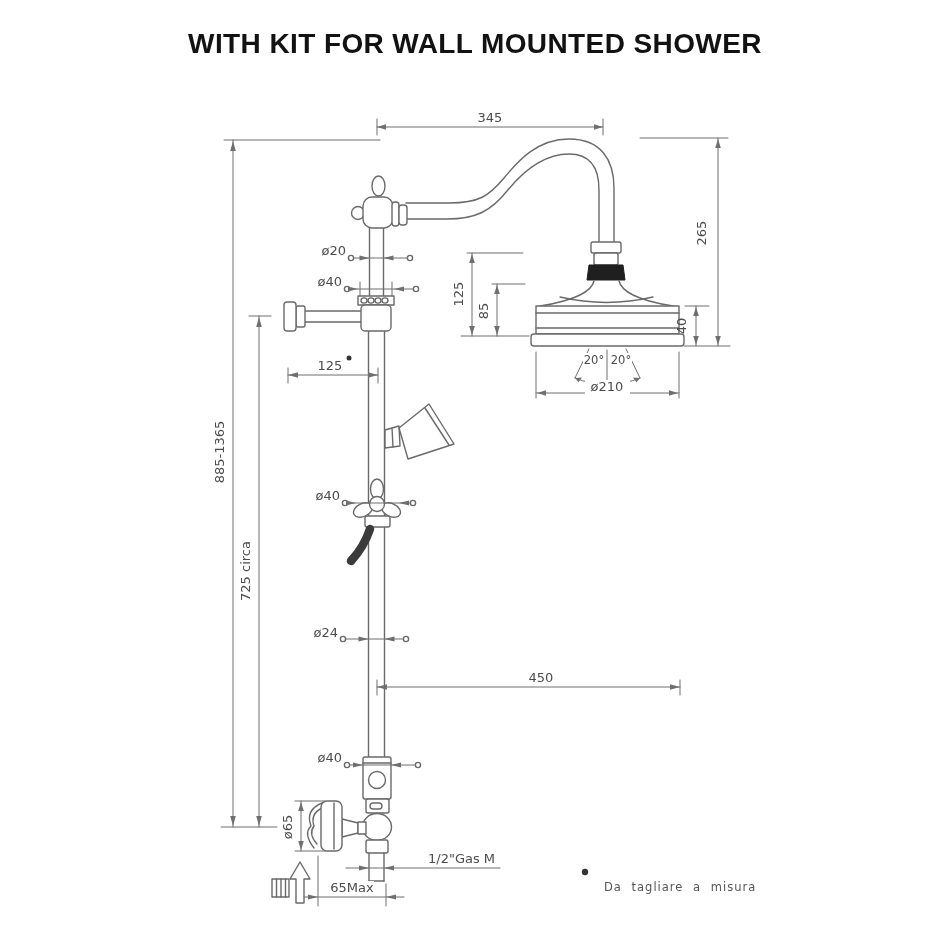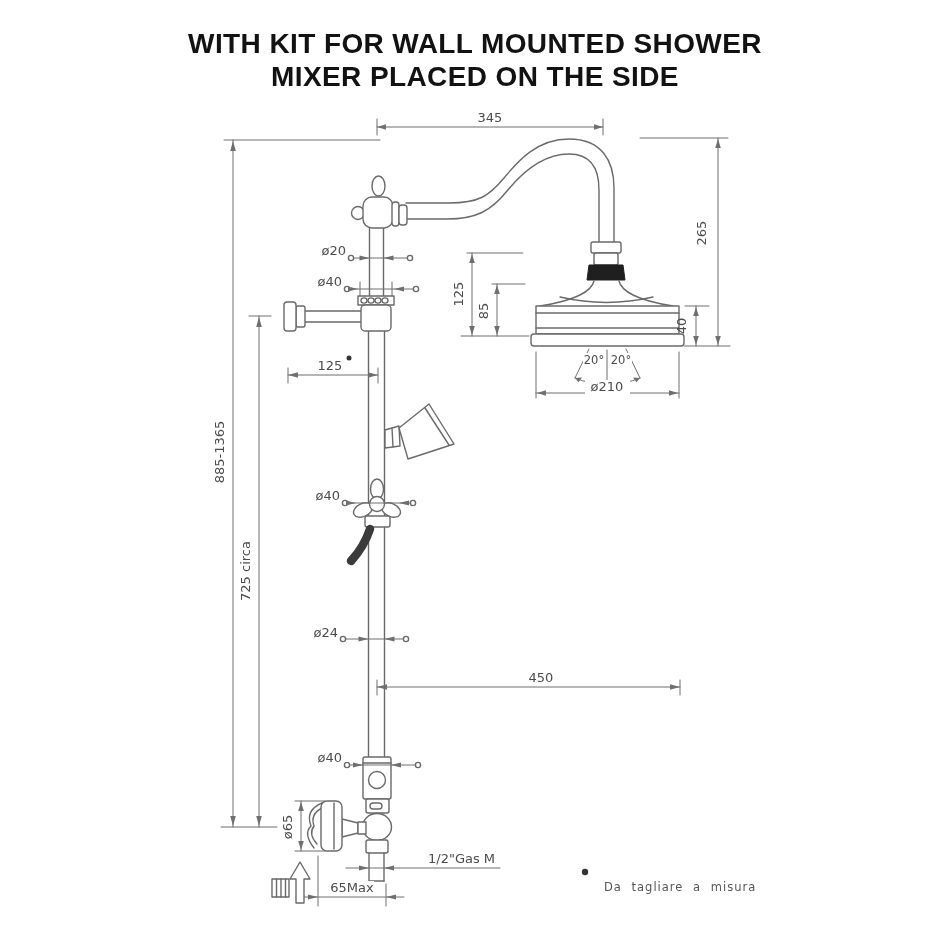--- a/index.html
+++ b/index.html
@@ -22,21 +22,20 @@
   .dot{fill:#333333;stroke:none;}
   .bg{fill:#ffffff;stroke:none;}
 </style>
 </head>
 <body>
 
 <div class="stage">
 
   <div class="title">
     <div>WITH KIT FOR WALL MOUNTED SHOWER</div>
-    <div>MIXER PLACED ON THE SIDE</div>
   </div>
 
   <svg width="950" height="950" viewBox="0 0 950 950">
 
     <g>
 
       <line class="fx" x1="369.5" y1="226" x2="369.5" y2="296"></line>
       <line class="fx" x1="383.5" y1="226" x2="383.5" y2="296"></line>
 
       <line class="fx" x1="368.5" y1="331" x2="368.5" y2="757"></line>

